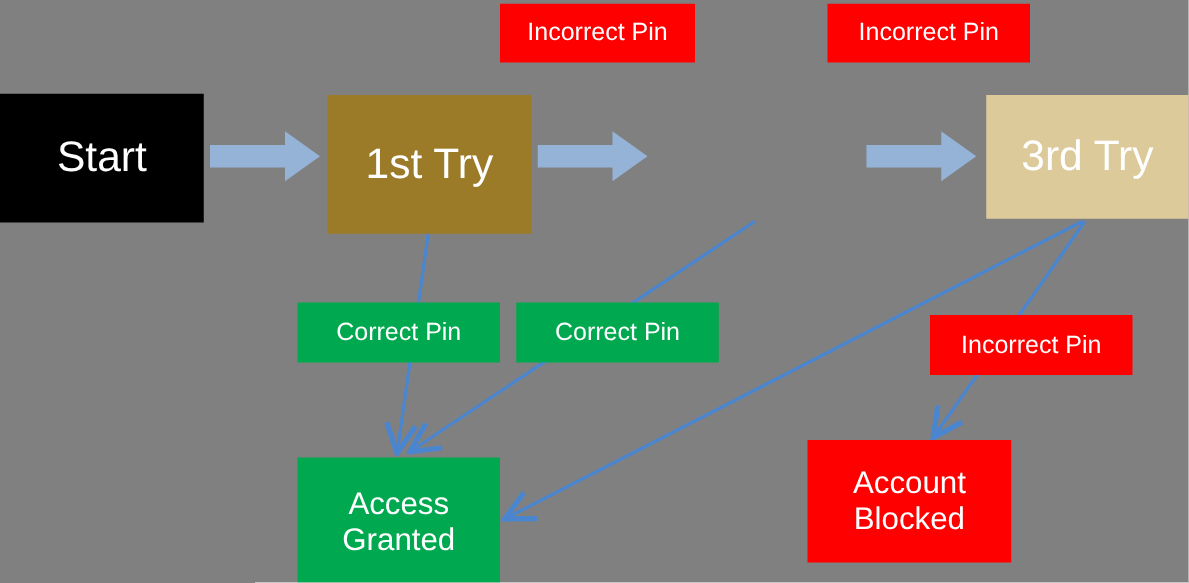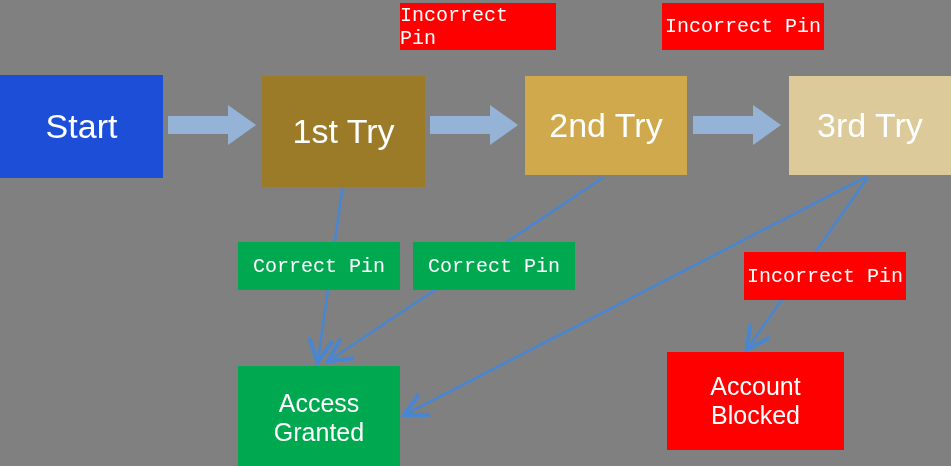--- a/index.html
+++ b/index.html
@@ -34,21 +34,20 @@
   }
   .label {
     position: absolute;
     display: flex;
     align-items: center;
     justify-content: center;
     color: #ffffff;
     font-size: 20px;
     box-sizing: border-box;
     z-index: 4;
-    font-family: Liberation Mono, monospace;
   }
   .block-arrow {
     position: absolute;
     z-index: 2;
   }
   #lines {
     position: absolute;
     left: 0;
     top: 0;
     width: 951px;
@@ -76,38 +75,35 @@
   <svg class="block-arrow" style="left:168px; top:105px;" width="88" height="40" viewBox="0 0 88 40">
     <path d="M0,11 L60,11 L60,0 L88,20 L60,40 L60,29 L0,29 Z" fill="#95B3D7"></path>
   </svg>
   <svg class="block-arrow" style="left:430px; top:105px;" width="88" height="40" viewBox="0 0 88 40">
     <path d="M0,11 L60,11 L60,0 L88,20 L60,40 L60,29 L0,29 Z" fill="#95B3D7"></path>
   </svg>
   <svg class="block-arrow" style="left:693px; top:105px;" width="88" height="40" viewBox="0 0 88 40">
     <path d="M0,11 L60,11 L60,0 L88,20 L60,40 L60,29 L0,29 Z" fill="#95B3D7"></path>
   </svg>
 
-  <div class="node stage" style="left:0px; top:75px; width:163px; height:103px; background:#1d4ed8;">
+  <div class="node stage" style="left:0px; top:75px; width:163px; height:103px; background:#000000;">
     <span>Start</span>
   </div>
   <div class="node stage" style="left:262px; top:76px; width:163px; height:111px; background:#9B7B28;">
     <span>1st Try</span>
-  </div>
-  <div class="node stage" style="left:525px; top:76px; width:162px; height:99px; background:#CFA94B;">
-    <span>2nd Try</span>
   </div>
   <div class="node stage" style="left:789px; top:76px; width:178px; height:99px; background:#DDCA9A; justify-content:flex-start; padding-left:28px;">
     <span>3rd Try</span>
   </div>
 
   <div class="node terminal" style="left:238px; top:366px; width:162px; height:104px; background:#00A94F; white-space:pre-line;">
     <span>Access
 Granted</span>
   </div>
-  <div class="node terminal" style="left:667px; top:352px; width:177px; height:98px; background:#FF0000; white-space:pre-line;">
+  <div class="node terminal" style="left:646px; top:352px; width:163px; height:98px; background:#FF0000; white-space:pre-line;">
     <span>Account
 Blocked</span>
   </div>
 
   <div class="label" style="left:400px; top:3px; width:156px; height:47px; background:#FF0000;">
     <span>Incorrect Pin</span>
   </div>
   <div class="label" style="left:662px; top:3px; width:162px; height:47px; background:#FF0000;">
     <span>Incorrect Pin</span>
   </div>

